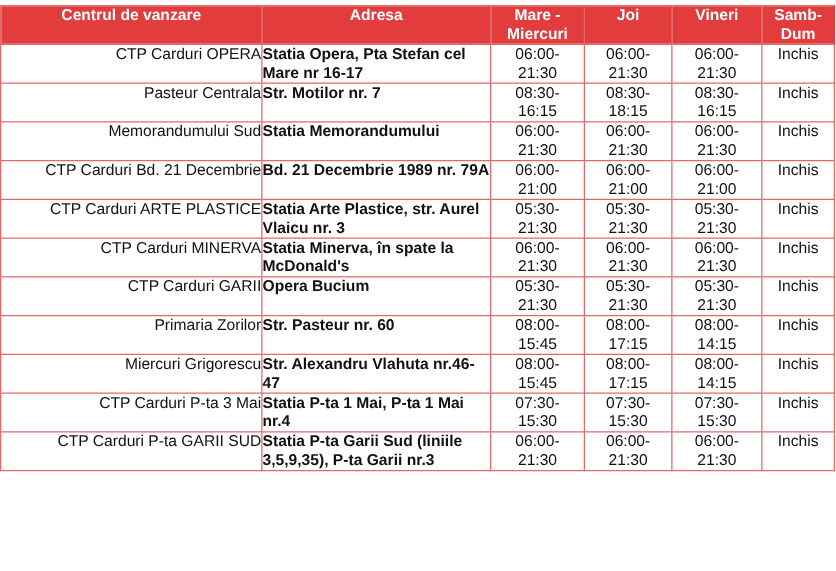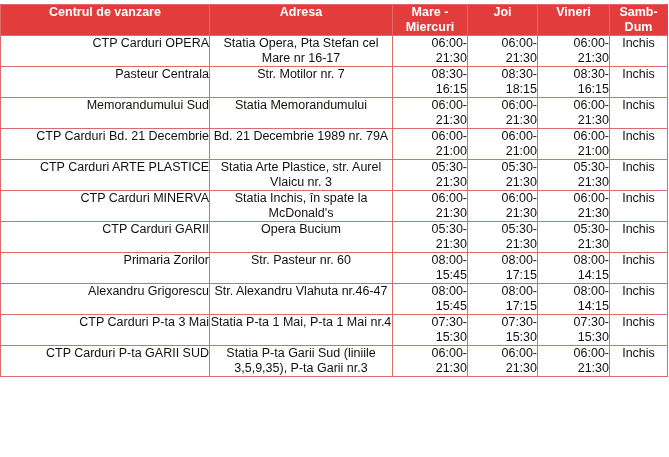--- a/index.html
+++ b/index.html
@@ -48,25 +48,26 @@
     font-size: 12.5px;
     color: #111111;
     line-height: 1.2;
   }
   td.name {
     padding: 6px 6px 6px 7px;
     text-align: right;
   }
   td.addr {
     padding: 6px 6px 6px 7px;
-    text-align: center;
+    text-align: left;
+    font-weight: bold;
   }
   td.hours {
     padding: 6px 3px 6px 3px;
-    text-align: right;
+    text-align: center;
     white-space: pre-line;
   }
   td.sat {
     padding: 6px 3px 6px 3px;
     text-align: center;
   }
   .c0 { width: 208px; }
   .c1 { width: 182px; }
   .c2 { width: 74px; }
   .c3 { width: 69px; }
@@ -139,21 +140,21 @@
         <td class="hours">05:30-
 21:30</td>
         <td class="hours">05:30-
 21:30</td>
         <td class="hours">05:30-
 21:30</td>
         <td class="sat">Inchis</td>
       </tr>
       <tr>
         <td class="name">CTP Carduri MINERVA</td>
-        <td class="addr">Statia Inchis, în spate la McDonald's</td>
+        <td class="addr">Statia Minerva, în spate la McDonald's</td>
         <td class="hours">06:00-
 21:30</td>
         <td class="hours">06:00-
 21:30</td>
         <td class="hours">06:00-
 21:30</td>
         <td class="sat">Inchis</td>
       </tr>
       <tr>
         <td class="name">CTP Carduri GARII</td>
@@ -171,21 +172,21 @@
         <td class="addr">Str. Pasteur nr. 60</td>
         <td class="hours">08:00-
 15:45</td>
         <td class="hours">08:00-
 17:15</td>
         <td class="hours">08:00-
 14:15</td>
         <td class="sat">Inchis</td>
       </tr>
       <tr>
-        <td class="name">Alexandru Grigorescu</td>
+        <td class="name">Miercuri Grigorescu</td>
         <td class="addr">Str. Alexandru Vlahuta nr.46-47</td>
         <td class="hours">08:00-
 15:45</td>
         <td class="hours">08:00-
 17:15</td>
         <td class="hours">08:00-
 14:15</td>
         <td class="sat">Inchis</td>
       </tr>
       <tr>

